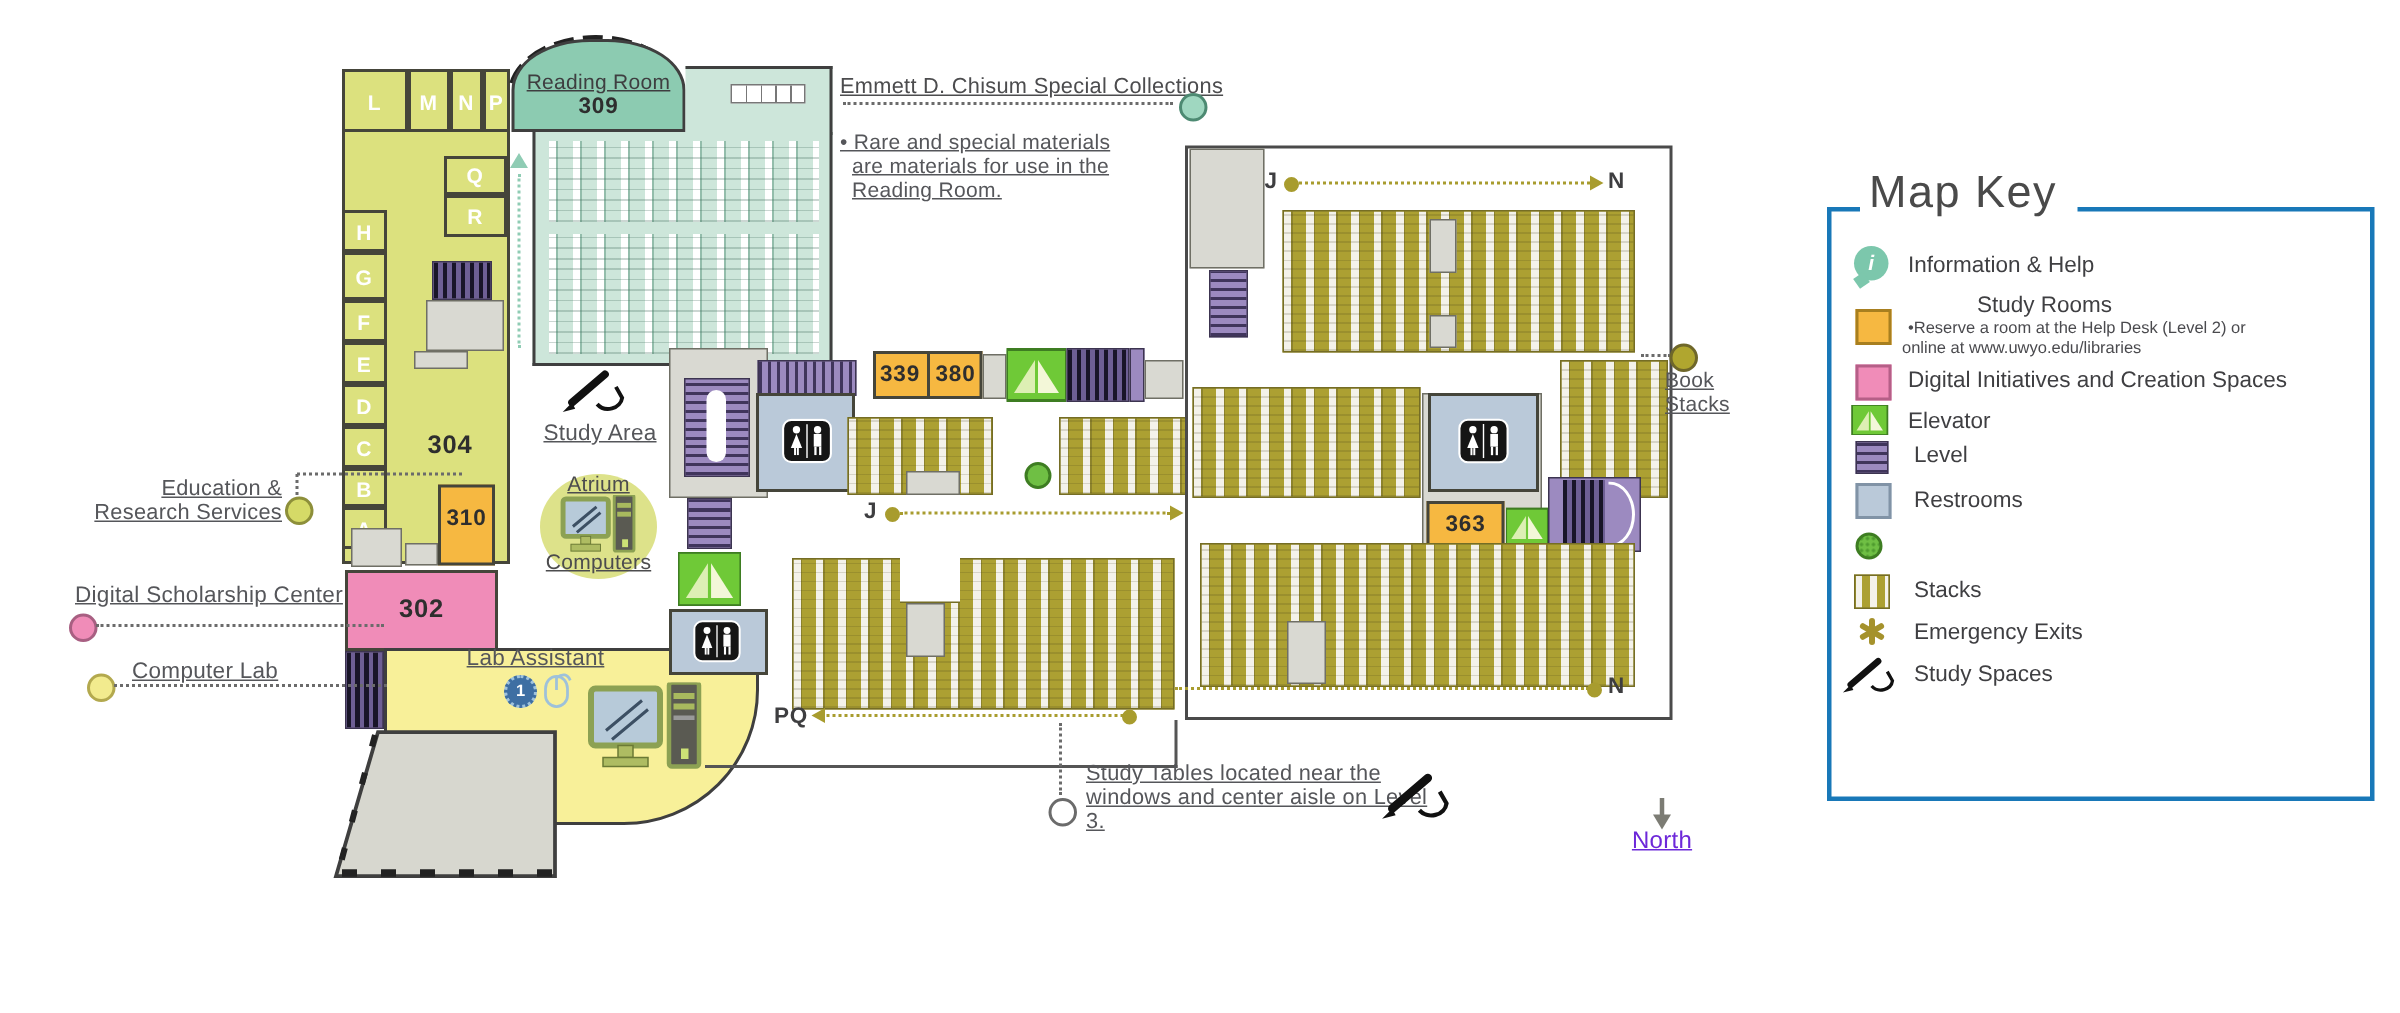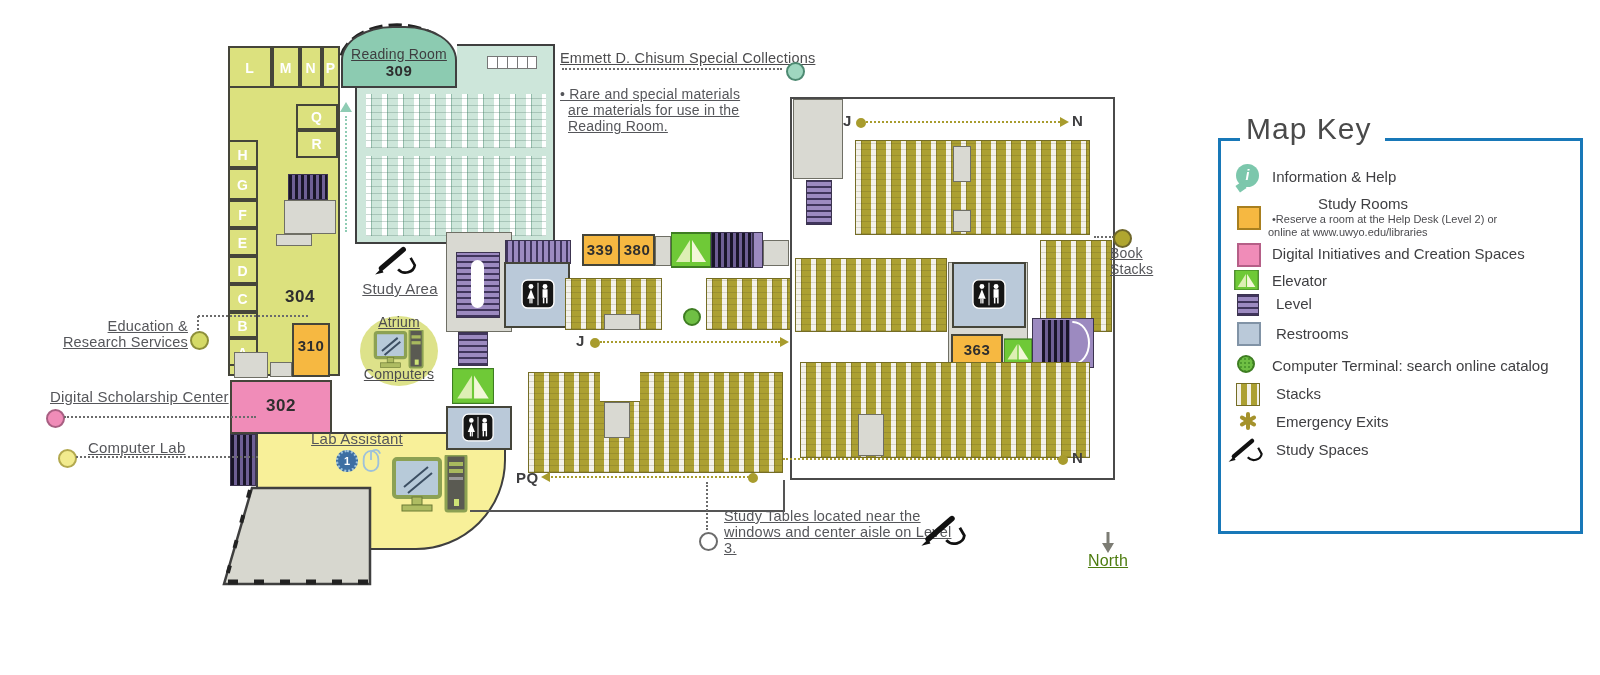--- a/index.html
+++ b/index.html
@@ -329,21 +329,21 @@
       <path d="M25 24 a9 8 0 0 0 16 -4 l-4 -7" fill="none" stroke="#111" stroke-width="2.5"></path>
     </svg>
   </span>
 
   <span class="abs" style="left:1100px;top:530px;">
     <svg width="16" height="24" viewBox="0 0 16 24">
       <line x1="8" y1="2" x2="8" y2="15" stroke="#7c7c74" stroke-width="3"></line>
       <polygon points="2,13 14,13 8,23" fill="#7c7c74"></polygon>
     </svg>
   </span>
-  <div class="lbl" style="left:1080px;top:552px;width:56px;text-align:center;color:#4d7c0f;font-size:16px;">North</div>
+  <div class="lbl" style="left:1080px;top:552px;width:56px;text-align:center;color:#6d28d9;font-size:16px;">North</div>
 
   <div class="abs" style="left:1218px;top:138px;width:365px;height:396px;border:3px solid #1878b8;background:#fff;"></div>
   <div class="abs" style="left:1240px;top:112px;font-size:30px;color:#4a4a4a;background:#fff;padding:0 14px 0 6px;letter-spacing:1px;">Map Key</div>
 
   <div class="abs" style="left:1236px;top:164px;width:23px;height:23px;border-radius:50%;background:#7cc7ac;color:#fff;font-size:14px;font-weight:bold;text-align:center;line-height:23px;font-style:italic;">i</div>
   <div class="abs" style="left:1237px;top:183px;width:8px;height:8px;background:#7cc7ac;transform:rotate(55deg);"></div>
   <div class="keylbl" style="left:1272px;top:168px;">Information &amp; Help</div>
 
   <div class="keylbl" style="left:1272px;top:195px;margin-left:46px;">Study Rooms</div>
   <div class="swatch" style="left:1237px;top:206px;background:#f6b841;border:2px solid #a87f1f;"></div>
@@ -362,21 +362,20 @@
   </span>
   <div class="keylbl" style="left:1272px;top:272px;">Elevator</div>
 
   <div class="swatch stair" style="left:1237px;top:294px;"></div>
   <div class="keylbl" style="left:1276px;top:295px;">Level</div>
 
   <div class="swatch" style="left:1237px;top:322px;background:#bac9d9;border:2px solid #8193a6;"></div>
   <div class="keylbl" style="left:1276px;top:325px;">Restrooms</div>
 
   <div class="abs" style="left:1237px;top:355px;width:18px;height:18px;border-radius:50%;background-color:#6fbf44;border:2px solid #3e7d22;background-image:radial-gradient(#4e9b2f 1px,transparent 1.2px);background-size:4px 4px;"></div>
-  <div class="keylbl" style="left:1272px;top:357px;">Computer Terminal: search online catalog</div>
 
   <div class="swatch" style="left:1236px;top:383px;width:22px;height:21px;background-color:#aca032;border:1.5px solid #756d25;background-image:repeating-linear-gradient(90deg,#f4f2ea 0 4px,transparent 4px 10px);"></div>
   <div class="keylbl" style="left:1276px;top:385px;">Stacks</div>
 
   <div class="ast" style="left:1238px;top:411px;">
       <i></i>
       <i></i>
       <i></i>
     </div>
   <div class="keylbl" style="left:1276px;top:413px;">Emergency Exits</div>

